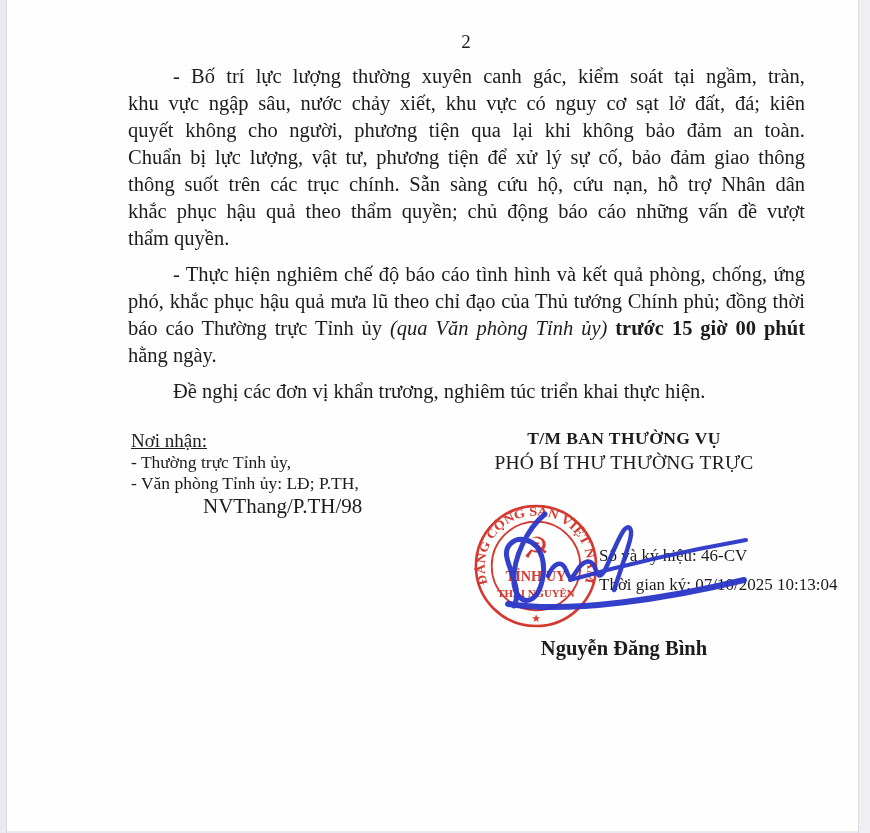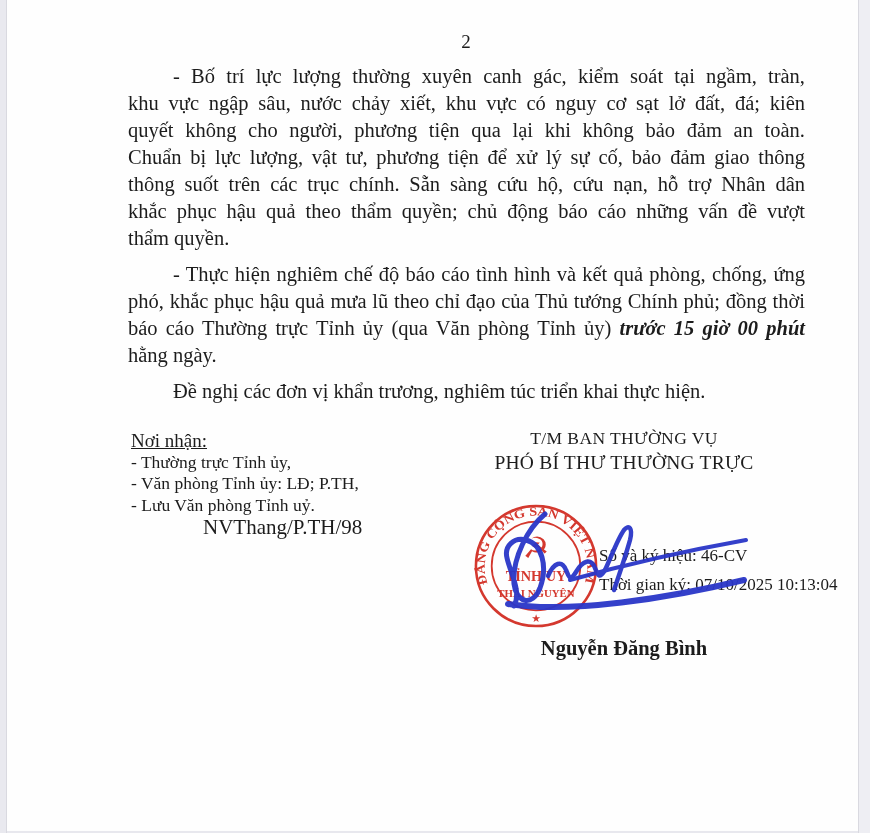--- a/index.html
+++ b/index.html
@@ -15,30 +15,30 @@
   .edge-right  { position:absolute; left:858px; top:0; width:12px; height:833px; background:#eeeef3; border-left:1px solid #d9d9e0; }
   .edge-bottom { position:absolute; left:7px; right:12px; bottom:0; height:2px; background:#e8e8ee; }
 
   .pagenum { position:absolute; left:128px; top:31px; width:676px; text-align:center; font-size:19px; }
 
   .doc-body { position:absolute; left:128px; top:63px; width:677px; font-size:20.5px; line-height:27px; }
   .para { margin-bottom:9px; }
   .pline { text-align:justify; text-align-last:justify; white-space:nowrap; }
   .pline.noj { text-align:right; text-align-last:left; white-space:normal; }
   .pline.indent { text-indent:45px; }
-  .seg-italic { }
-  .seg-bold { font-weight:bold;font-style:italic; }
+  .seg-italic { font-style:italic; }
+  .seg-bold { font-weight:bold; }
 
   
   .recipients { position:absolute; left:131px; top:430px; font-size:17.5px; line-height:21.5px; }
   .recipients .heading { font-size:19px; text-decoration:underline; }
   .recipients .clerk { margin-left:72px; font-size:21px; margin-top:1px; }
 
   .sig-block { position:absolute; left:440px; top:428px; width:368px; text-align:center; }
-  .sig-authority { font-weight:normal; font-size:17.5px; letter-spacing:0.4px; }
+  .sig-authority { font-weight:bold; font-size:17.5px; letter-spacing:0.4px; }
   .sig-title { font-size:19.5px; margin-top:3px; letter-spacing:0.2px; }
 
   .dig-info { position:absolute; left:599px; top:541px; font-size:17px; line-height:29px; text-align:left; white-space:nowrap; }
 
   .seal-svg { position:absolute; left:472px; top:502px; width:128px; height:128px; }
   .ink-svg  { position:absolute; left:450px; top:500px; width:310px; height:120px; }
 
   .signer-name { position:absolute; left:440px; top:637px; width:368px; text-align:center; font-weight:bold; font-size:20.5px; }
 
   svg text { font-family:"Liberation Serif","DejaVu Serif",serif; }
@@ -72,21 +72,20 @@
     </div>
     <div class="para">
       <div class="pline noj indent">Đề nghị các đơn vị khẩn trương, nghiêm túc triển khai thực hiện.</div>
     </div>
   </div>
 
   <div class="recipients">
     <div class="heading">Nơi nhận:</div>
     <div>- Thường trực Tỉnh ủy,</div>
     <div>- Văn phòng Tỉnh ủy: LĐ; P.TH,</div>
-    <div>- Lưu Văn phòng Tỉnh uỷ.</div>
     <div class="clerk">NVThang/P.TH/98</div>
   </div>
 
   <div class="sig-block">
     <div class="sig-authority">T/M BAN THƯỜNG VỤ</div>
     <div class="sig-title">PHÓ BÍ THƯ THƯỜNG TRỰC</div>
   </div>
 
   <div class="dig-info">
     <div>Số và ký hiệu: 46-CV</div>

